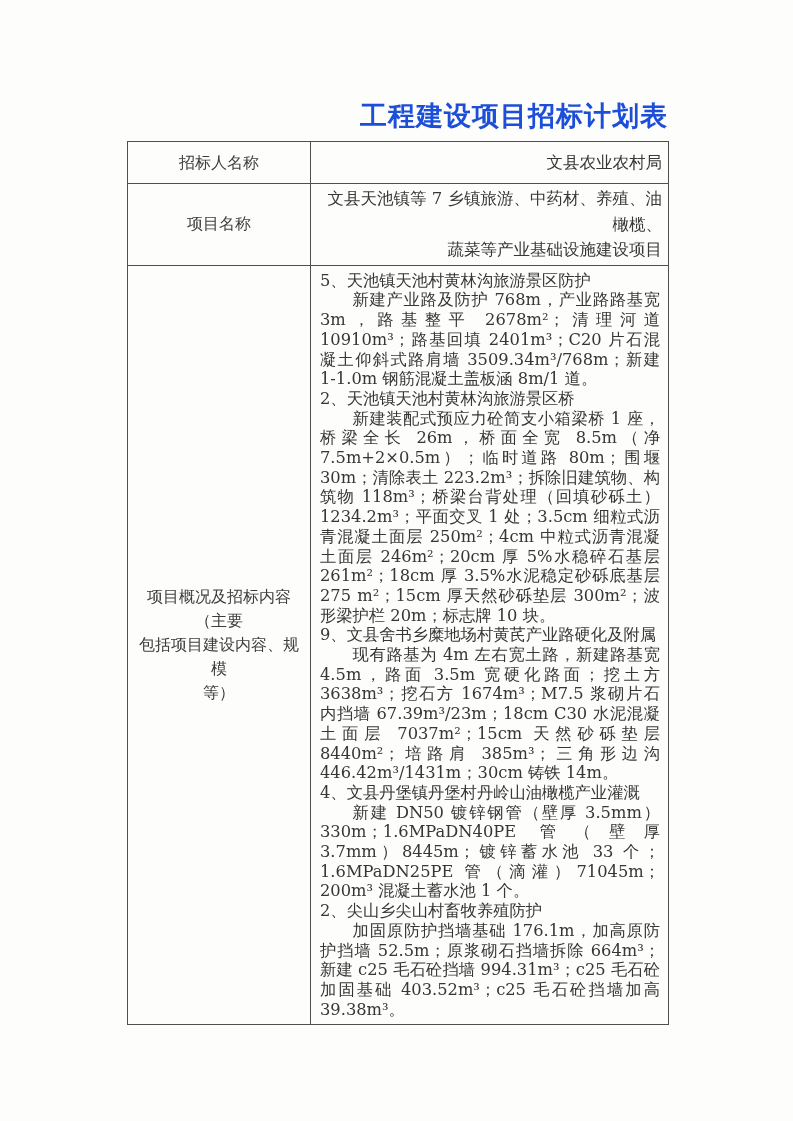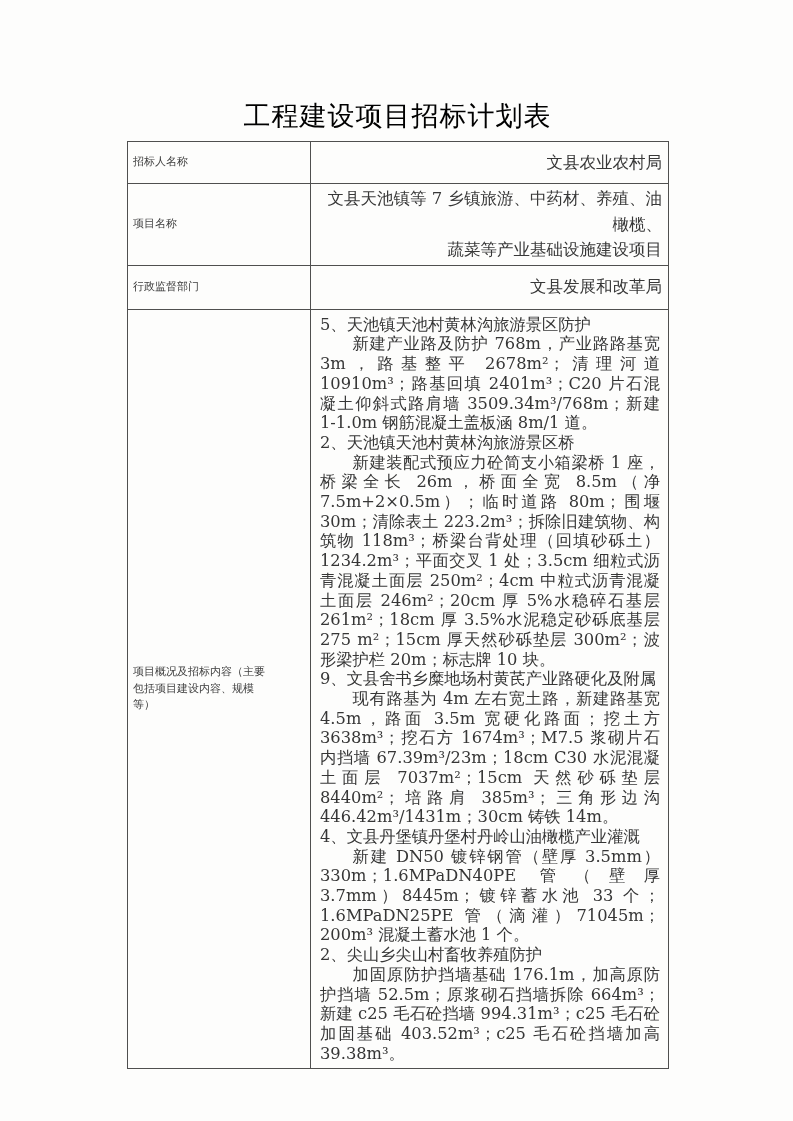--- a/index.html
+++ b/index.html
@@ -17,44 +17,45 @@
     font-family: "DejaVu Serif", "Liberation Serif", serif;
     color: #3b3b3b;
     box-sizing: border-box;
   }
   .doc-title {
     position: absolute;
     top: 99px;
     left: 127px;
     width: 541px;
     margin: 0;
-    text-align: center;
+    text-align: right;
     font-size: 27px;
-    font-weight: 400;
+    font-weight: 700;
     letter-spacing: 1px;
-    color: #000000;
+    color: #1d4ed8;
     line-height: 1.25;
   }
   .doc-table {
     position: absolute;
     top: 141px;
     left: 127px;
     width: 541px;
     border-collapse: collapse;
     table-layout: fixed;
   }
   .doc-table td {
     border: 1px solid #4f4f4f;
     box-sizing: border-box;
   }
   .col-label { width: 183px; }
   .col-value { width: 358px; }
   .label-cell {
+    text-align: center;
     vertical-align: middle;
-    font-size: 11px;
+    font-size: 16px;
     line-height: 1.5;
     white-space: pre-line;
     padding: 2px 5px;
     color: #3d3d3d;
   }
   .value-cell {
     text-align: right;
     vertical-align: middle;
     font-size: 16.5px;
     line-height: 1.55;
@@ -97,24 +98,20 @@
     <tbody>
       <tr class="r1">
         <td class="label-cell">招标人名称</td>
         <td class="value-cell">文县农业农村局</td>
       </tr>
       <tr class="r2">
         <td class="label-cell">项目名称</td>
         <td class="value-cell">文县天池镇等 7 乡镇旅游、中药材、养殖、油橄榄、
 蔬菜等产业基础设施建设项目</td>
       </tr>
-      <tr class="r3">
-        <td class="label-cell">行政监督部门</td>
-        <td class="value-cell">文县发展和改革局</td>
-      </tr>
       <tr class="r5">
         <td class="label-cell">项目概况及招标内容（主要
 包括项目建设内容、规模
 等）</td>
         <td class="content-cell">
           <div class="section">
             <div class="sec-heading">5、天池镇天池村黄林沟旅游景区防护</div>
             <div class="sec-body">新建产业路及防护 768m，产业路路基宽 3m，路基整平 2678m²；清理河道 10910m³；路基回填 2401m³；C20 片石混凝土仰斜式路肩墙 3509.34m³/768m；新建 1-1.0m 钢筋混凝土盖板涵 8m/1 道。</div>
           </div>
           <div class="section">

